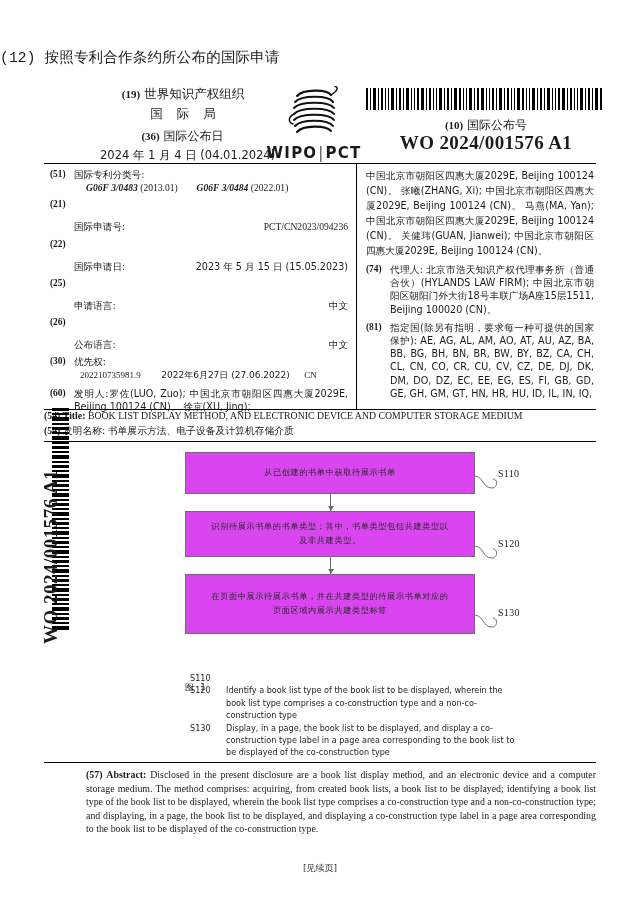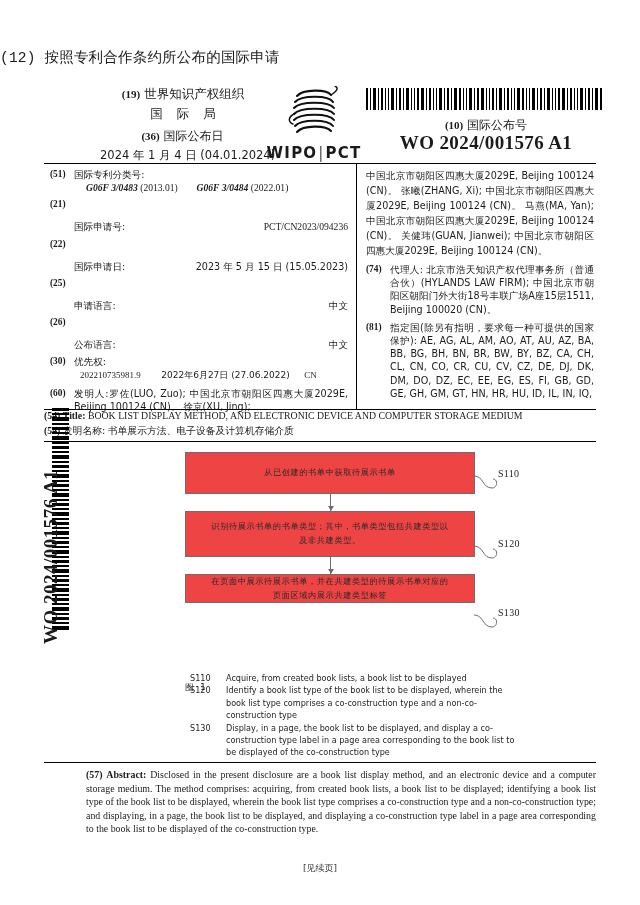--- a/index.html
+++ b/index.html
@@ -180,37 +180,37 @@
     font-weight: bold;
     font-size: 19px;
     letter-spacing: .5px;
     white-space: nowrap;
   }
 
   
   .flow { position: absolute; top: 452px; left: 185px; width: 310px; }
   .fbox {
     border: 1px solid #6d6d6d;
-    background: #ef4444;
+    background: #d946ef;
     box-sizing: border-box;
     width: 290px;
     display: flex;
     align-items: center;
     justify-content: center;
     text-align: center;
     font-family: Liberation Sans, sans-serif;
     font-size: 8.2px;
     line-height: 14px;
     letter-spacing: .6px;
     color: #2a2a2a;
     padding: 4px 23px;
   }
   .fbox.b1 { height: 42px; }
   .fbox.b2 { height: 46px; }
-  .fbox.b3 { height: 29px; }
+  .fbox.b3 { height: 60px; }
   .connector {
     width: 0; height: 17px;
     border-left: 1px solid #6d6d6d;
     margin-left: 145px;
     position: relative;
   }
   .connector::after {
     content: "";
     position: absolute;
     bottom: 0; left: -3.5px;
@@ -574,21 +574,20 @@
   <svg class="hook" style="top:612px;left:474px" width="26" height="22">
     <path d="M0 3 C10 3, 8 15, 18 15 C24 15, 24 6, 19 6" fill="none" stroke="#6d6d6d" stroke-width="1"></path>
   </svg>
   <div class="steptag" style="top:607px;left:498px">S130</div>
 
   <div class="figcap cjk">图 1</div>
 
   <div class="legend">
     <div class="lrow">
       <span class="lcode">S110</span>
-      <span class="ltxt">Acquire, from created book lists, a book list to be displayed</span>
     </div>
     <div class="lrow">
       <span class="lcode">S120</span>
       <span class="ltxt">Identify a book list type of the book list to be displayed, wherein the book list type comprises a co-construction type and a non-co-construction type</span>
     </div>
     <div class="lrow">
       <span class="lcode">S130</span>
       <span class="ltxt">Display, in a page, the book list to be displayed, and display a co-construction type label in a page area corresponding to the book list to be displayed of the co-construction type</span>
     </div>
   </div>

